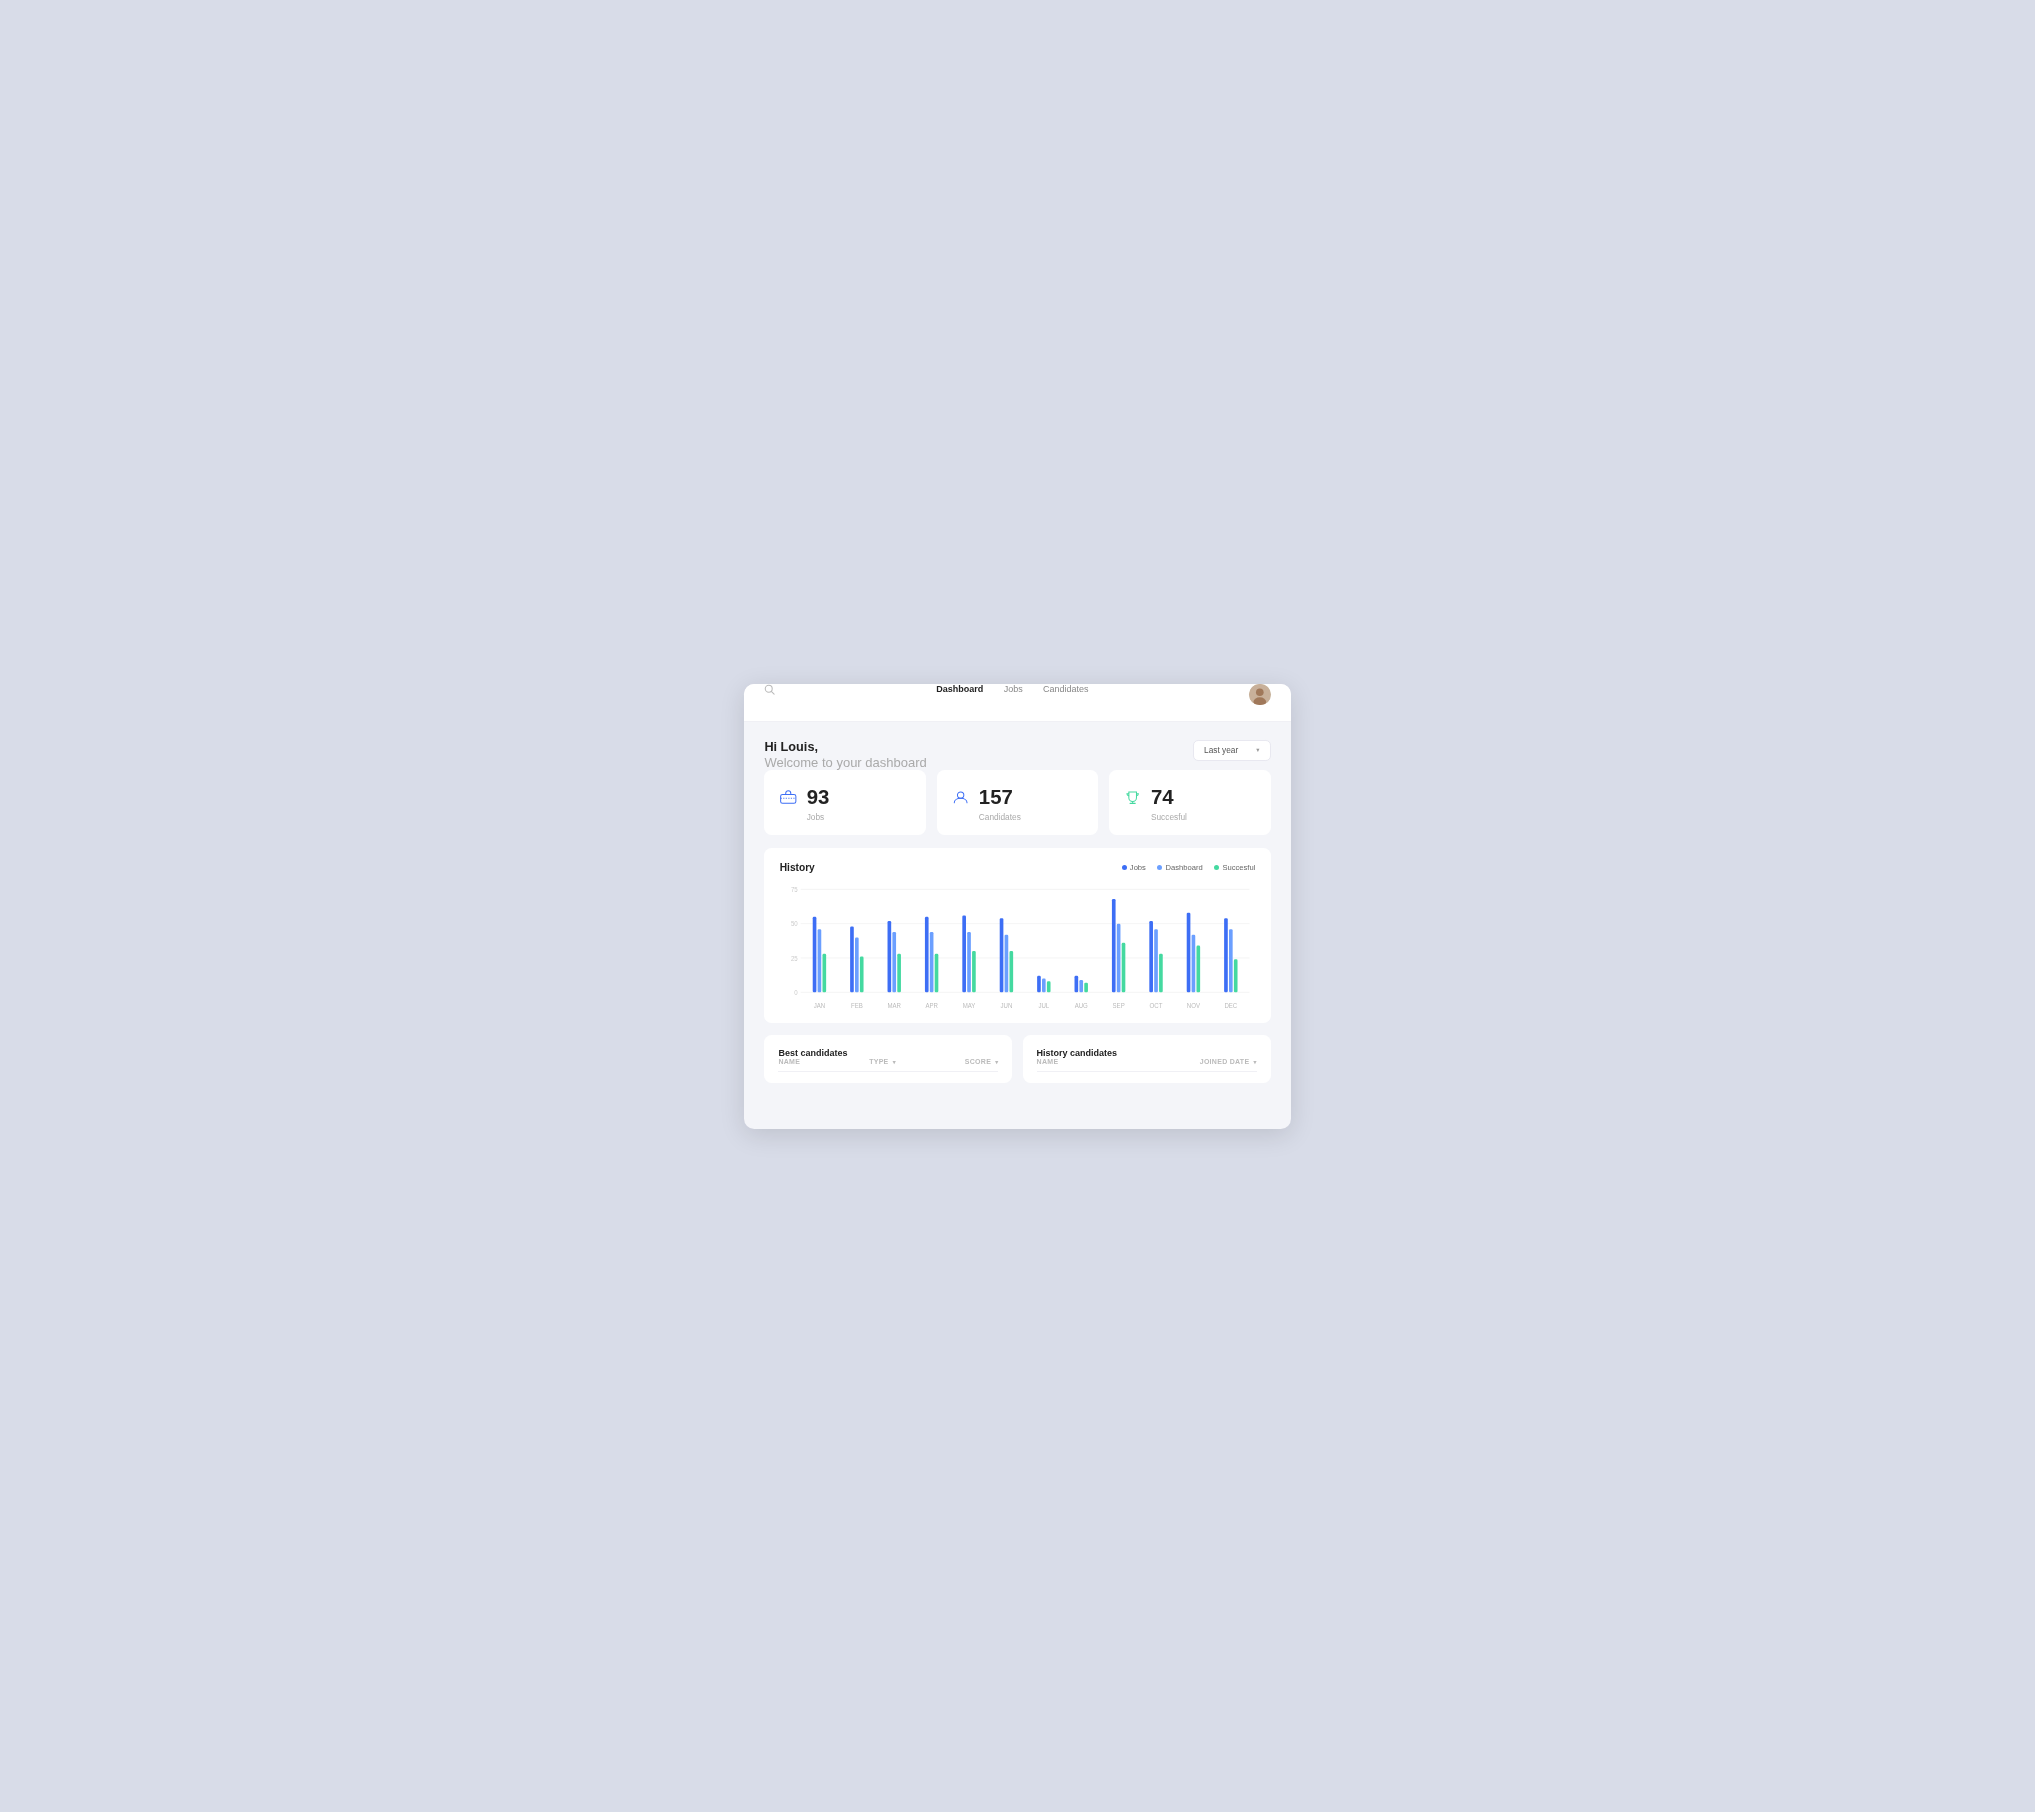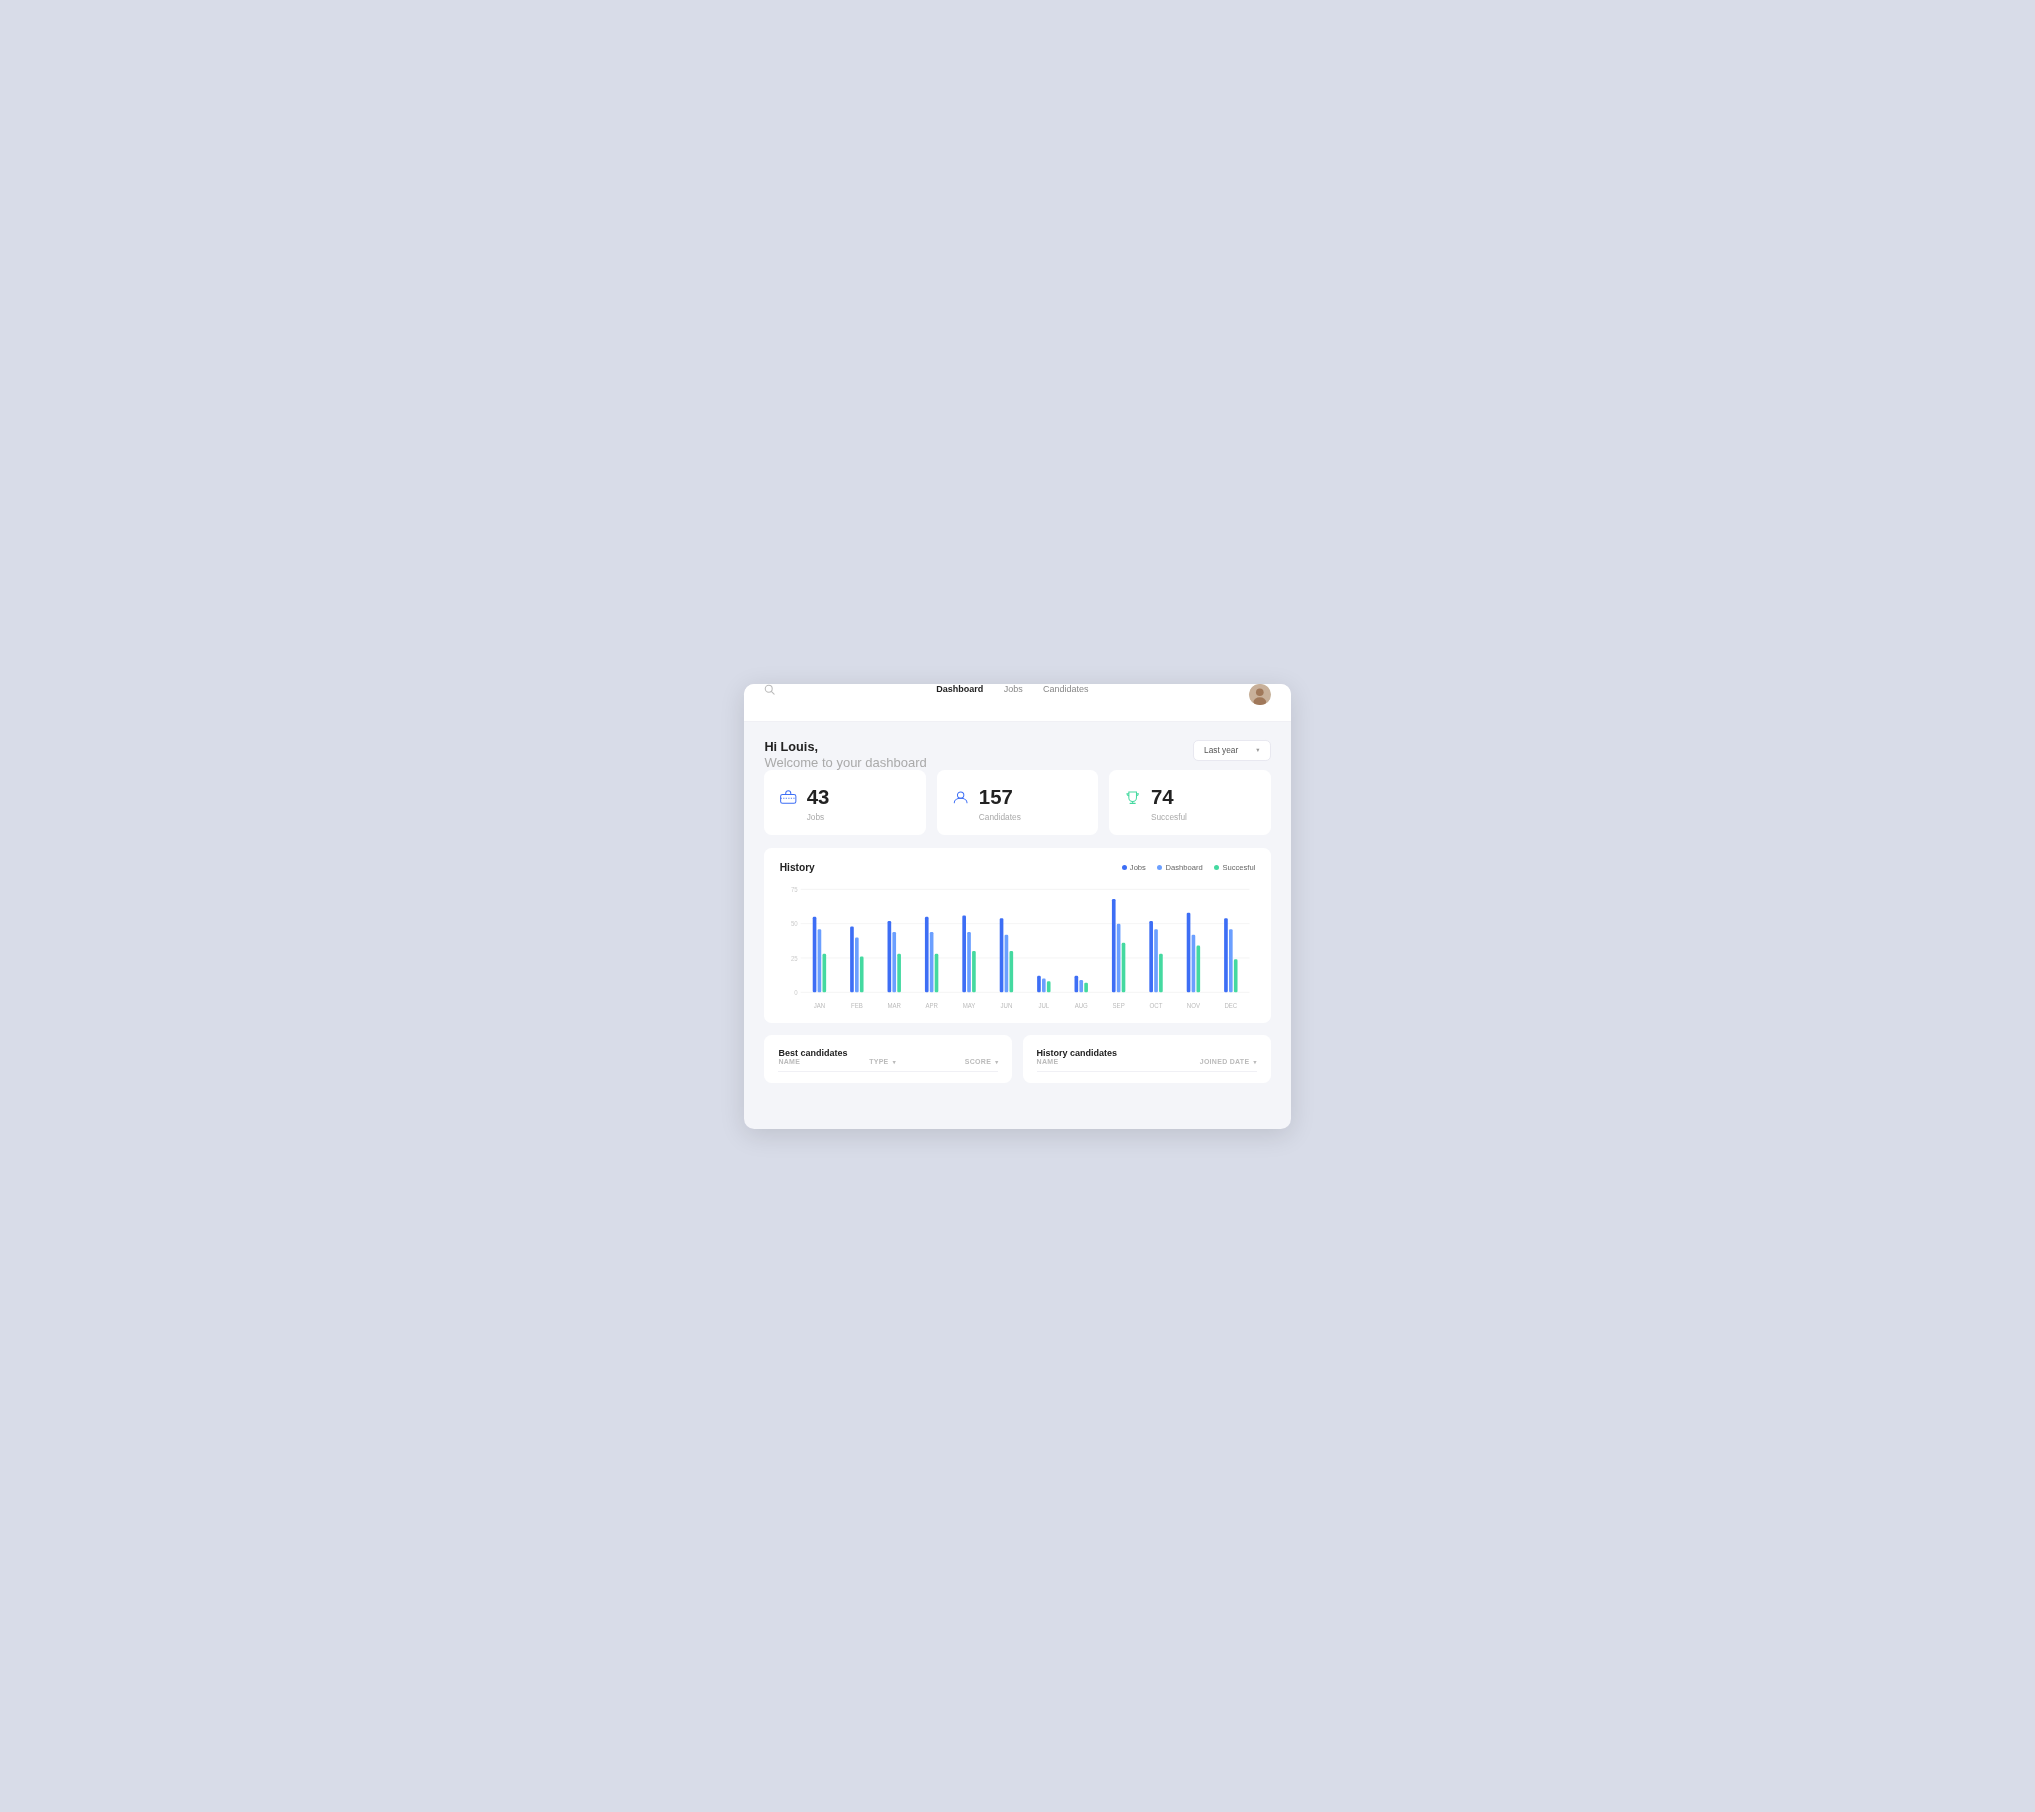--- a/index.html
+++ b/index.html
@@ -243,21 +243,21 @@
 
       <div class="stat-card">
         <div class="stat-row">
           <span class="stat-icon">
             <svg width="16.5" height="14" viewBox="0 0 26 22" fill="none">
               <rect x="1" y="7" width="24" height="14" rx="3" stroke="#3d6ef5" stroke-width="1.6"></rect>
               <path d="M9 7V5a4 4 0 018 0v2" stroke="#3d6ef5" stroke-width="1.6" stroke-linecap="round"></path>
               <line x1="1" y1="13" x2="25" y2="13" stroke="#3d6ef5" stroke-width="1.4" stroke-dasharray="2 2"></line>
             </svg>
           </span>
-          <span class="stat-number">43</span>
+          <span class="stat-number">93</span>
         </div>
         <div class="stat-label">Jobs</div>
       </div>
 
       <div class="stat-card">
         <div class="stat-row">
           <span class="stat-icon">
             <svg width="15.3" height="15.3" viewBox="0 0 24 24" fill="none">
               <circle cx="12" cy="8" r="5" stroke="#3d6ef5" stroke-width="1.6"></circle>
               <path d="M2 20c0-4 4-7 10-7s10 3 10 7" stroke="#3d6ef5" stroke-width="1.6" stroke-linecap="round"></path>

